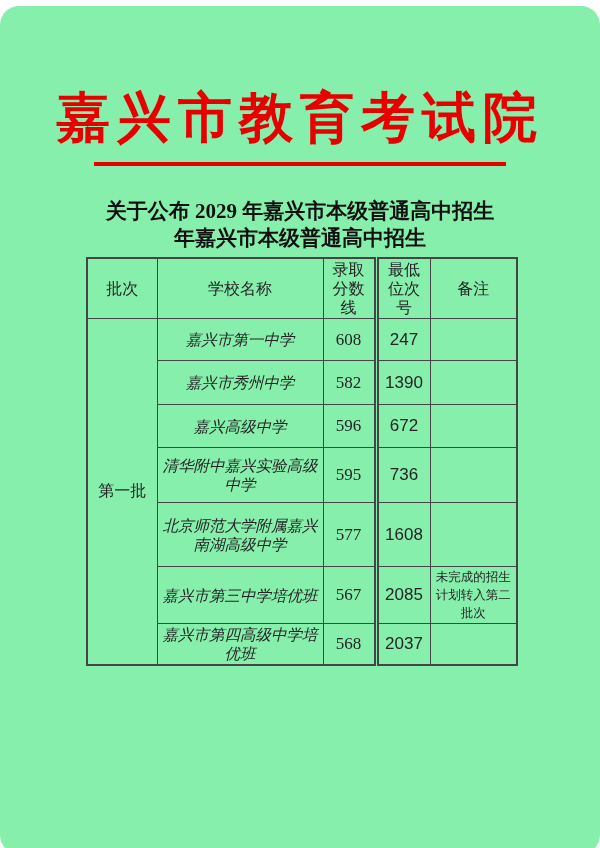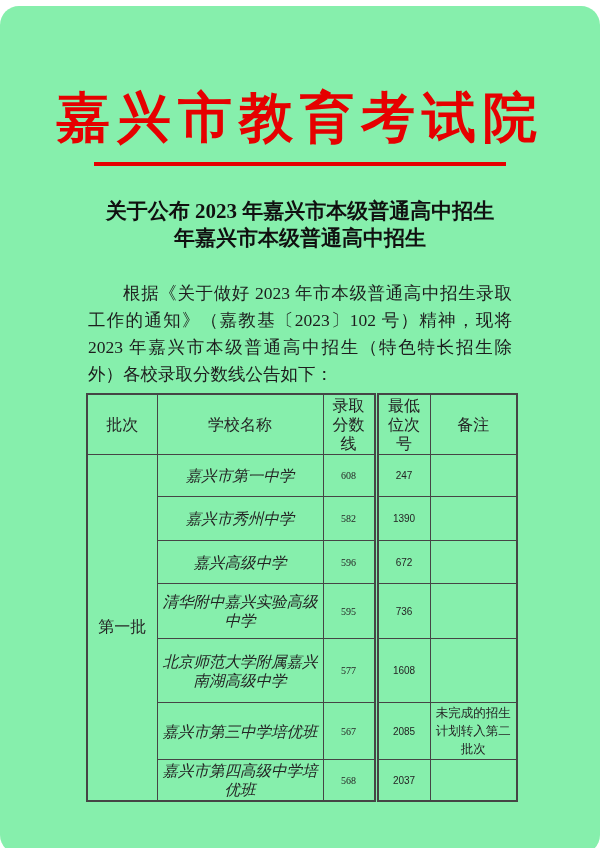--- a/index.html
+++ b/index.html
@@ -69,40 +69,39 @@
   .score-table tbody tr:nth-child(2) { height: 44px; }
   .score-table tbody tr:nth-child(3) { height: 43px; }
   .score-table tbody tr:nth-child(4) { height: 55px; }
   .score-table tbody tr:nth-child(5) { height: 64px; }
   .score-table tbody tr:nth-child(6) { height: 47px; }
   .score-table tbody tr:nth-child(7) { height: 37px; }
   .batch-cell { font-size: 16px; }
   .school-cell { font-size: 15.5px; line-height: 19px; font-style: italic; }
   .num-cell {
     font-family: "Liberation Sans", sans-serif;
-    font-size: 10px;
+    font-size: 17px;
     font-weight: 600;
     color: #1c1c1c;
   }
   .remark-cell { font-size: 12.5px; line-height: 18px; padding: 1px 2px; }
 </style>
 </head>
 <body>
 
 <div class="page">
 
   <div class="org-name">嘉兴市教育考试院</div>
   <div class="red-rule"></div>
 
   <div class="doc-title">
-    <div>关于公布 2023 年嘉兴市本级普通高中招生</div>
+    <div>关于公布 2029 年嘉兴市本级普通高中招生</div>
     <div>年嘉兴市本级普通高中招生</div>
   </div>
 
-  <p class="intro">根据《关于做好 2023 年市本级普通高中招生录取工作的通知》（嘉教基〔2023〕102 号）精神，现将 2023 年嘉兴市本级普通高中招生（特色特长招生除外）各校录取分数线公告如下：</p>
 
   <table class="score-table">
     <colgroup>
       <col style="width:70px">
       <col style="width:166px">
       <col style="width:53px">
       <col style="width:54px">
       <col style="width:87px">
     </colgroup>
     <thead>

